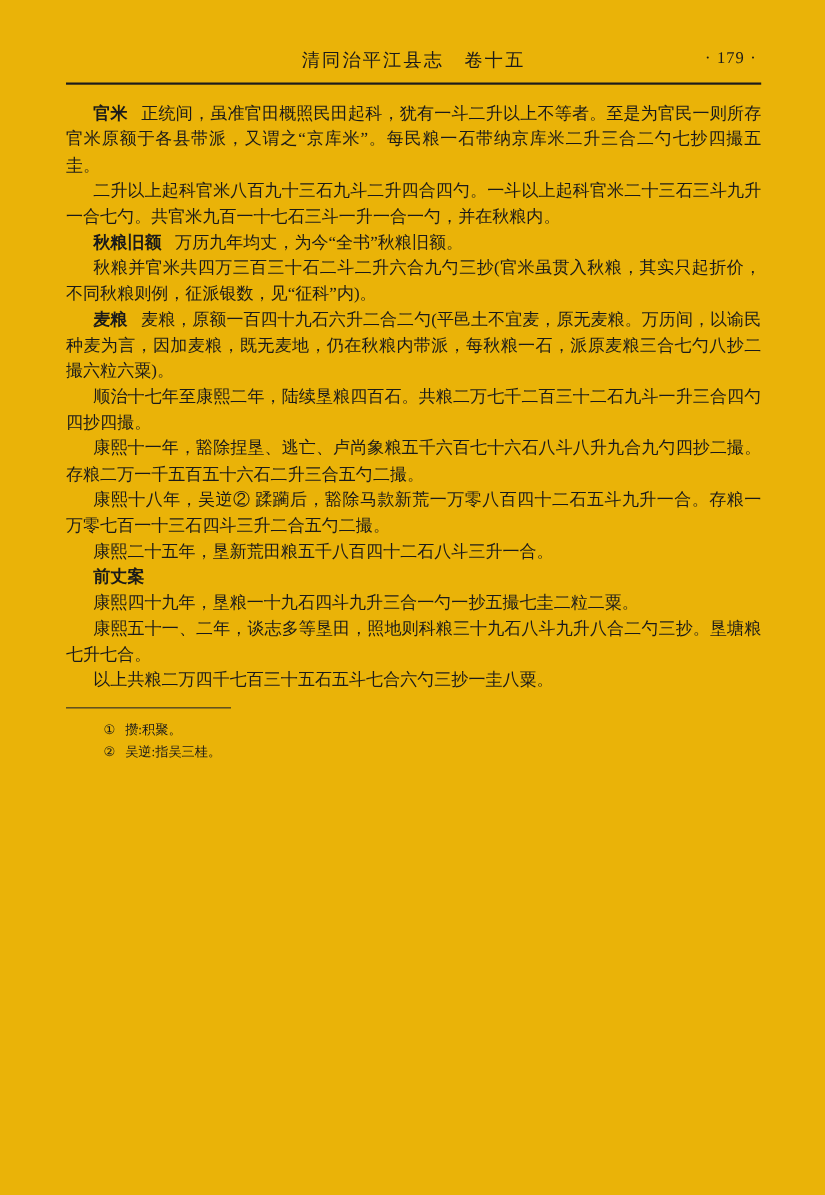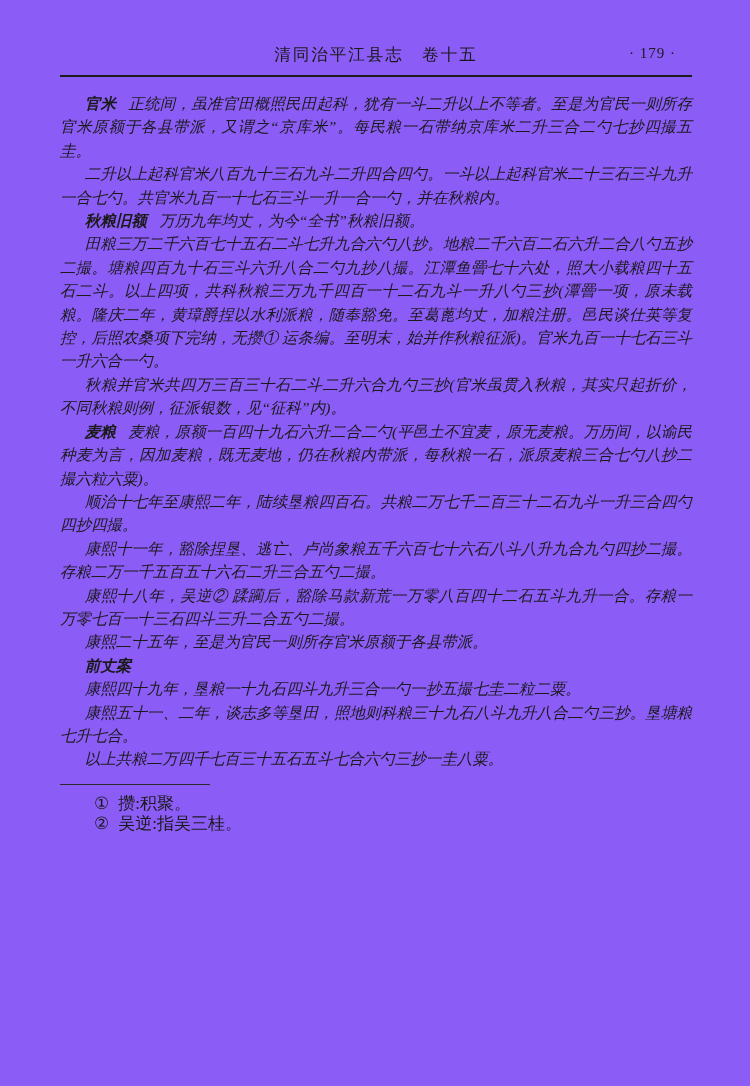--- a/index.html
+++ b/index.html
@@ -1,98 +1,96 @@
 <!DOCTYPE html>
 <html><head>
 <meta charset="utf-8">
 <style>
   html, body { margin: 0; padding: 0; background: #ffffff; }
   .page {
     position: relative;
     width: 750px;
     height: 1086px;
     box-sizing: border-box;
-    background: #8b5cf6;
+    background: #eab308;
     color: #1a1a1a;
     font-family: "Liberation Serif", "DejaVu Serif", serif;
     padding: 44px 58px 0 60px;
     overflow: hidden;
   }
   .header-row {
     position: relative;
     text-align: center;
     font-size: 16.5px;
     letter-spacing: 2px;
     white-space: nowrap;
   }
   .page-number {
     position: absolute;
-    right: 16px;
+    right: 4px;
     top: 1px;
     font-size: 15px;
     letter-spacing: 1px;
   }
   .header-rule {
     border-bottom: 2.5px solid #1c1c1c;
     margin-top: 9px;
   }
   .body-text {
     margin-top: 15px;
     font-size: 15.5px;
     line-height: 23.4px;
     text-align: justify;
   }
   .body-text p {
     margin: 0;
     text-indent: 1.6em;
-    font-style: italic;
   }
   .runin {
     font-weight: bold;
     font-family: "Liberation Sans", "DejaVu Sans", sans-serif;
     margin-right: 0.8em;
   }
   .runin.no-gap { margin-right: 0; }
   .footnote-area { margin-top: 13px; }
   .footnote-rule {
     width: 150px;
     border-top: 1.5px solid #2a2a2a;
     margin: 0 0 9px 0;
   }
   .footnotes {
     list-style: none;
     margin: 0;
     padding: 0 0 0 34px;
-    font-size: 17px;
+    font-size: 12px;
     line-height: 20px;
   }
   .fn-marker { margin-right: 9px; }
 </style>
 </head>
 <body>
 
 <div class="page">
 
   <div class="header-row">
     <span>清同治平江县志　卷十五</span>
     <span class="page-number">· 179 ·</span>
   </div>
   <div class="header-rule"></div>
 
   <div class="body-text">
     <p><b class="runin">官米</b><span>正统间，虽准官田概照民田起科，犹有一斗二升以上不等者。至是为官民一则所存官米原额于各县带派，又谓之“京库米”。每民粮一石带纳京库米二升三合二勺七抄四撮五圭。</span></p>
     <p><span>二升以上起科官米八百九十三石九斗二升四合四勺。一斗以上起科官米二十三石三斗九升一合七勺。共官米九百一十七石三斗一升一合一勺，并在秋粮内。</span></p>
     <p><b class="runin">秋粮旧额</b><span>万历九年均丈，为今“全书”秋粮旧额。</span></p>
-    <p><span>田粮三万二千六百七十五石二斗七升九合六勺八抄。地粮二千六百二石六升二合八勺五抄二撮。塘粮四百九十石三斗六升八合二勺九抄八撮。江潭鱼罾七十六处，照大小载粮四十五石二斗。以上四项，共科秋粮三万九千四百一十二石九斗一升八勺三抄(潭罾一项，原未载粮。隆庆二年，黄璋爵捏以水利派粮，随奉豁免。至葛蓖均丈，加粮注册。邑民谈仕英等复控，后照农桑项下完纳，无攒① 运条编。至明末，始并作秋粮征派)。官米九百一十七石三斗一升六合一勺。</span></p>
     <p><span>秋粮并官米共四万三百三十石二斗二升六合九勺三抄(官米虽贯入秋粮，其实只起折价，不同秋粮则例，征派银数，见“征科”内)。</span></p>
     <p><b class="runin">麦粮</b><span>麦粮，原额一百四十九石六升二合二勺(平邑土不宜麦，原无麦粮。万历间，以谕民种麦为言，因加麦粮，既无麦地，仍在秋粮内带派，每秋粮一石，派原麦粮三合七勺八抄二撮六粒六粟)。</span></p>
     <p><span>顺治十七年至康熙二年，陆续垦粮四百石。共粮二万七千二百三十二石九斗一升三合四勺四抄四撮。</span></p>
     <p><span>康熙十一年，豁除捏垦、逃亡、卢尚象粮五千六百七十六石八斗八升九合九勺四抄二撮。存粮二万一千五百五十六石二升三合五勺二撮。</span></p>
     <p><span>康熙十八年，吴逆② 蹂躏后，豁除马款新荒一万零八百四十二石五斗九升一合。存粮一万零七百一十三石四斗三升二合五勺二撮。</span></p>
-    <p><span>康熙二十五年，至是为官民一则所存官米原额于各县带派。</span></p>
+    <p><span>康熙二十五年，垦新荒田粮五千八百四十二石八斗三升一合。</span></p>
     <p><b class="runin no-gap">前丈案</b></p>
     <p><span>康熙四十九年，垦粮一十九石四斗九升三合一勺一抄五撮七圭二粒二粟。</span></p>
     <p><span>康熙五十一、二年，谈志多等垦田，照地则科粮三十九石八斗九升八合二勺三抄。垦塘粮七升七合。</span></p>
     <p><span>以上共粮二万四千七百三十五石五斗七合六勺三抄一圭八粟。</span></p>
   </div>
 
   <div class="footnote-area">
     <div class="footnote-rule"></div>
     <ul class="footnotes">
       <li><span class="fn-marker">①</span><span>攒:积聚。</span></li>

